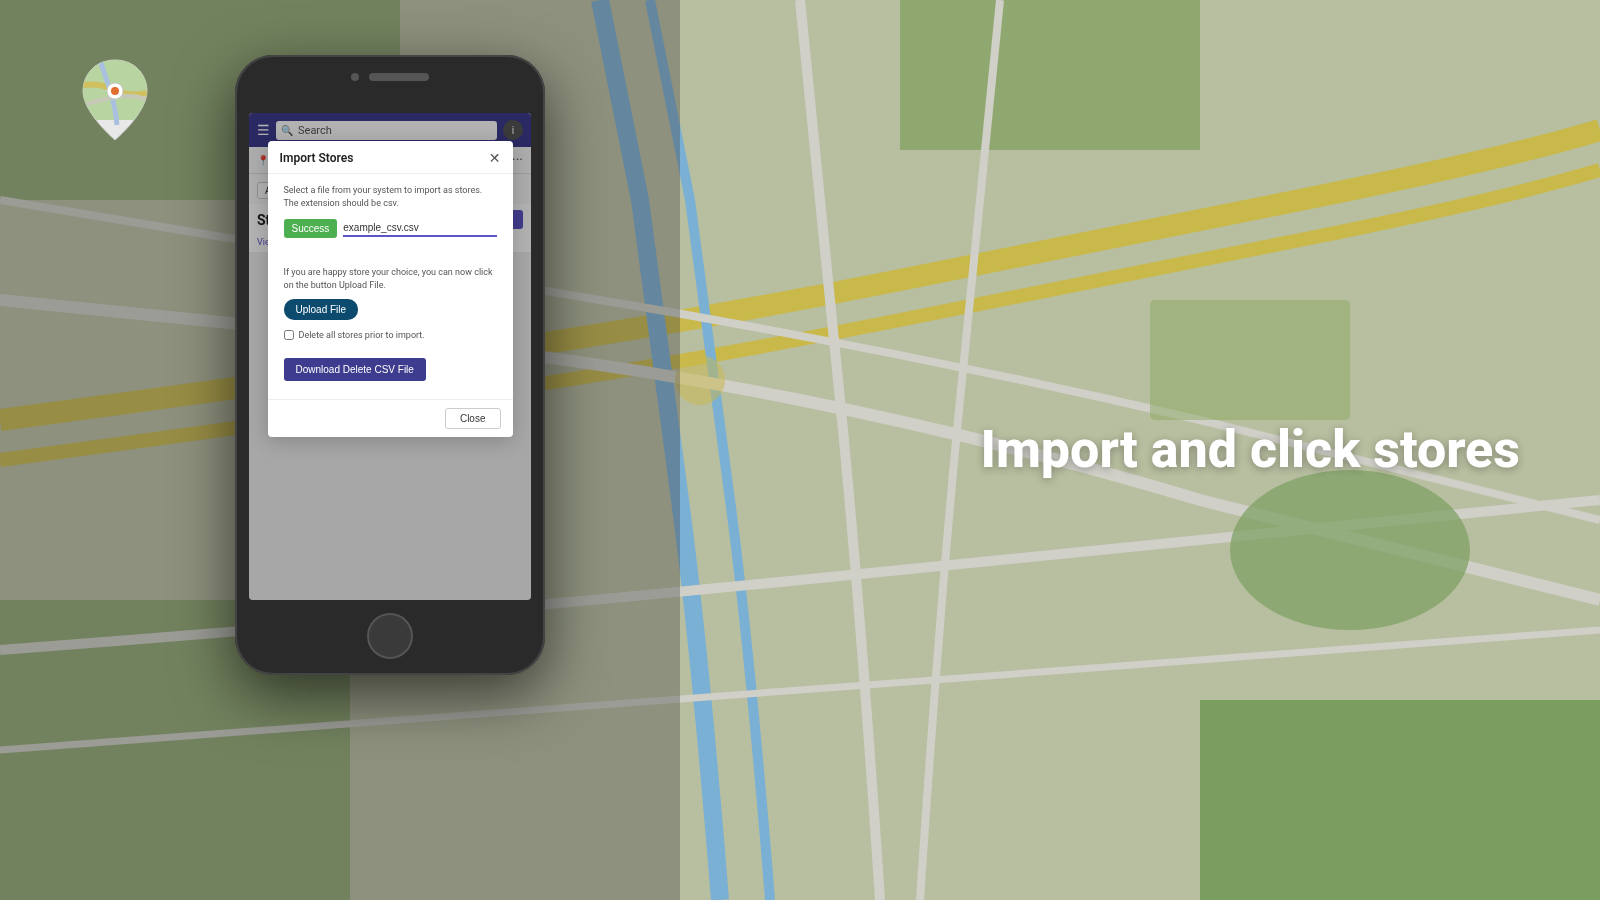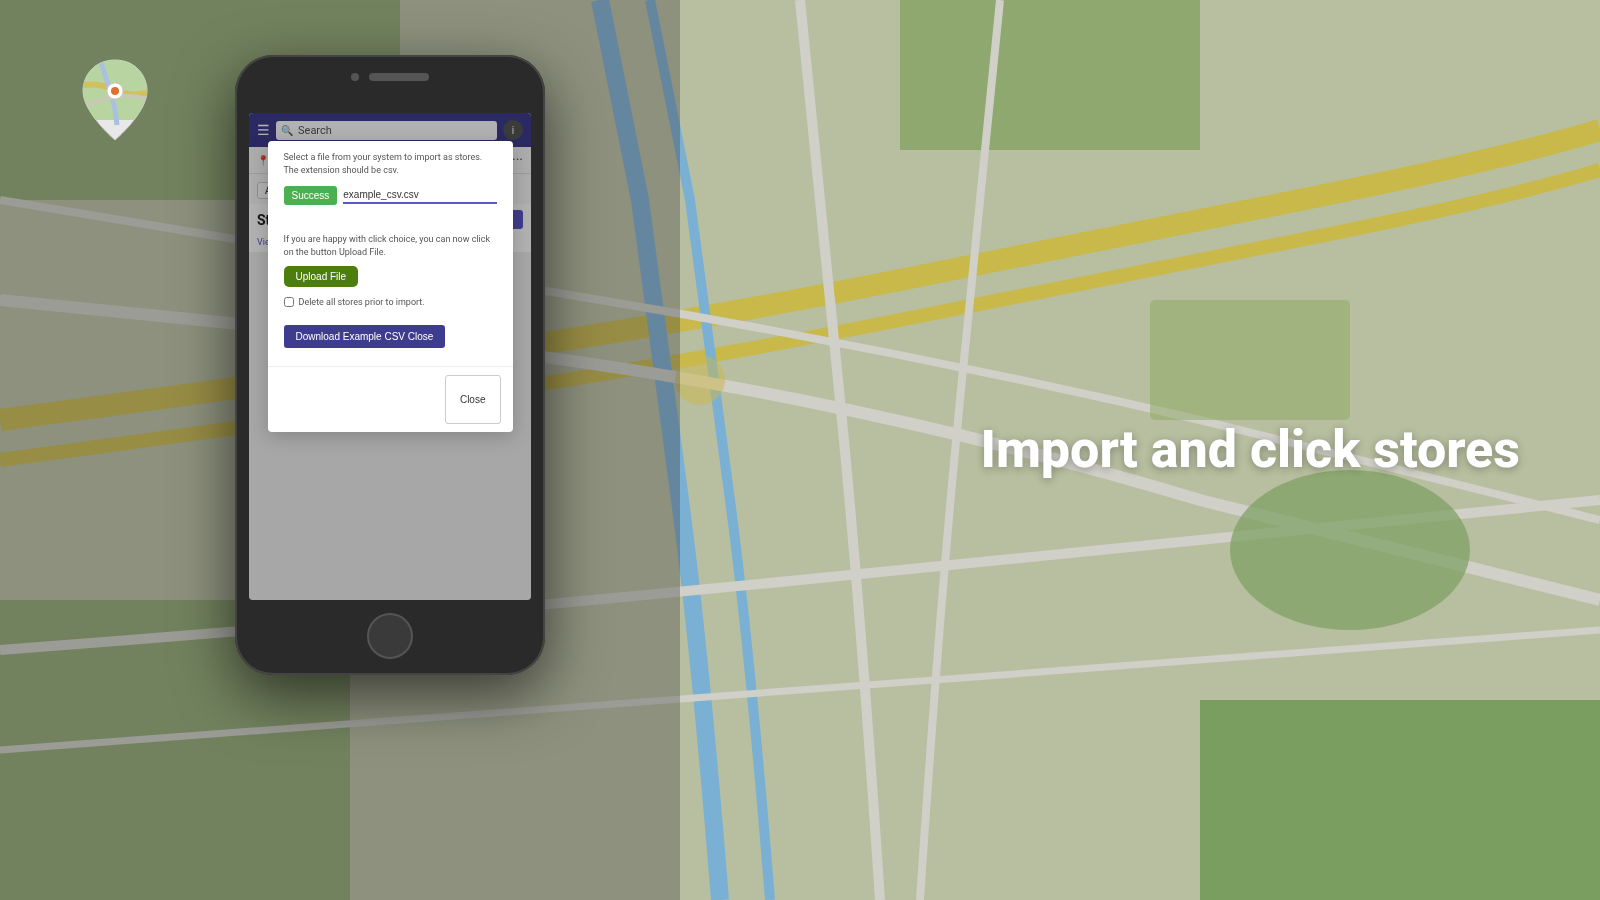--- a/index.html
+++ b/index.html
@@ -302,24 +302,24 @@
     }
 
     .upload-description {
       font-size: 9px;
       color: #555;
       line-height: 1.4;
       margin-bottom: 8px;
     }
 
     .upload-file-btn {
-      background: #4d7c0f;
+      background: #0c4a6e;
       color: white;
       border: none;
-      border-radius: 5px;
+      border-radius: 10px;
       padding: 5px 12px;
       font-size: 10px;
       cursor: pointer;
       margin-bottom: 10px;
       display: block;
     }
 
     .delete-check-row {
       display: flex;
       gap: 5px;
@@ -349,21 +349,21 @@
       padding: 8px 12px;
       border-top: 1px solid #eee;
       display: flex;
       justify-content: flex-end;
     }
 
     .close-btn {
       background: white;
       border: 1px solid #ccc;
       border-radius: 3px;
-      padding: 18px 14px;
+      padding: 4px 14px;
       font-size: 10px;
       color: #333;
       cursor: pointer;
     }
 
     
     .headline {
       position: absolute;
       right: 80px;
       top: 50%;
@@ -488,39 +488,43 @@
         <a style="cursor:pointer; text-decoration:none; color:#5c57c9; display:flex; align-items:center; gap:2px;">View Page</a>
         <a style="cursor:pointer; text-decoration:none; color:#5c57c9; display:flex; align-items:center; gap:2px;">
           <span>↗</span>
           <span>Need Support?</span>
         </a>
       </div>
 
       <div class="modal-overlay">
         <div class="modal-box">
 
+          <div class="modal-header">
+            <span class="modal-title">Import Stores</span>
+            <span class="modal-close">✕</span>
+          </div>
 
           <div class="modal-body">
             <p class="modal-description">Select a file from your system to import as stores. The extension should be csv.</p>
 
             <div class="file-input-row">
               <button class="success-btn">Success</button>
               <input class="file-name-input" type="text" value="example_csv.csv" style="">
             </div>
 
-            <p class="upload-description">If you are happy with click choice, you can now click on the button Upload File.</p>
+            <p class="upload-description">If you are happy store your choice, you can now click on the button Upload File.</p>
 
             <button class="upload-file-btn">Upload File</button>
 
             <div class="delete-check-row">
               <input type="checkbox" style="">
               <label>Delete all stores prior to import.</label>
             </div>
 
-            <button class="download-csv-btn">Download Example CSV Close</button>
+            <button class="download-csv-btn">Download Delete CSV File</button>
           </div>
 
           <div class="modal-footer">
             <button class="close-btn">Close</button>
           </div>
         </div>
       </div>
     </div>
     <div class="phone-home-btn"></div>
   </div>

